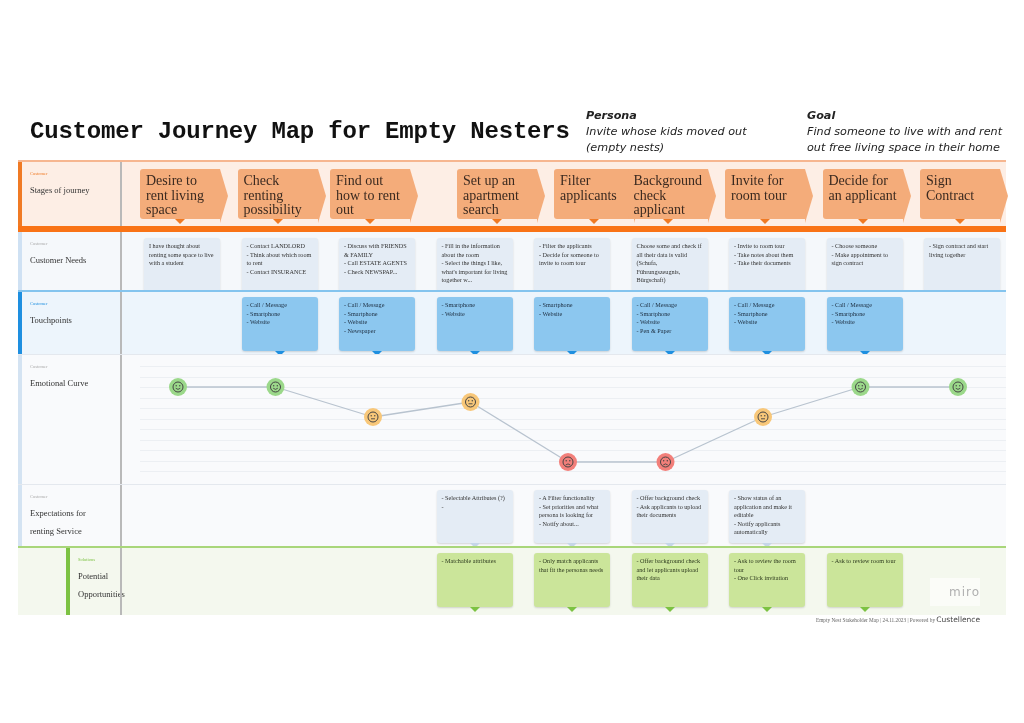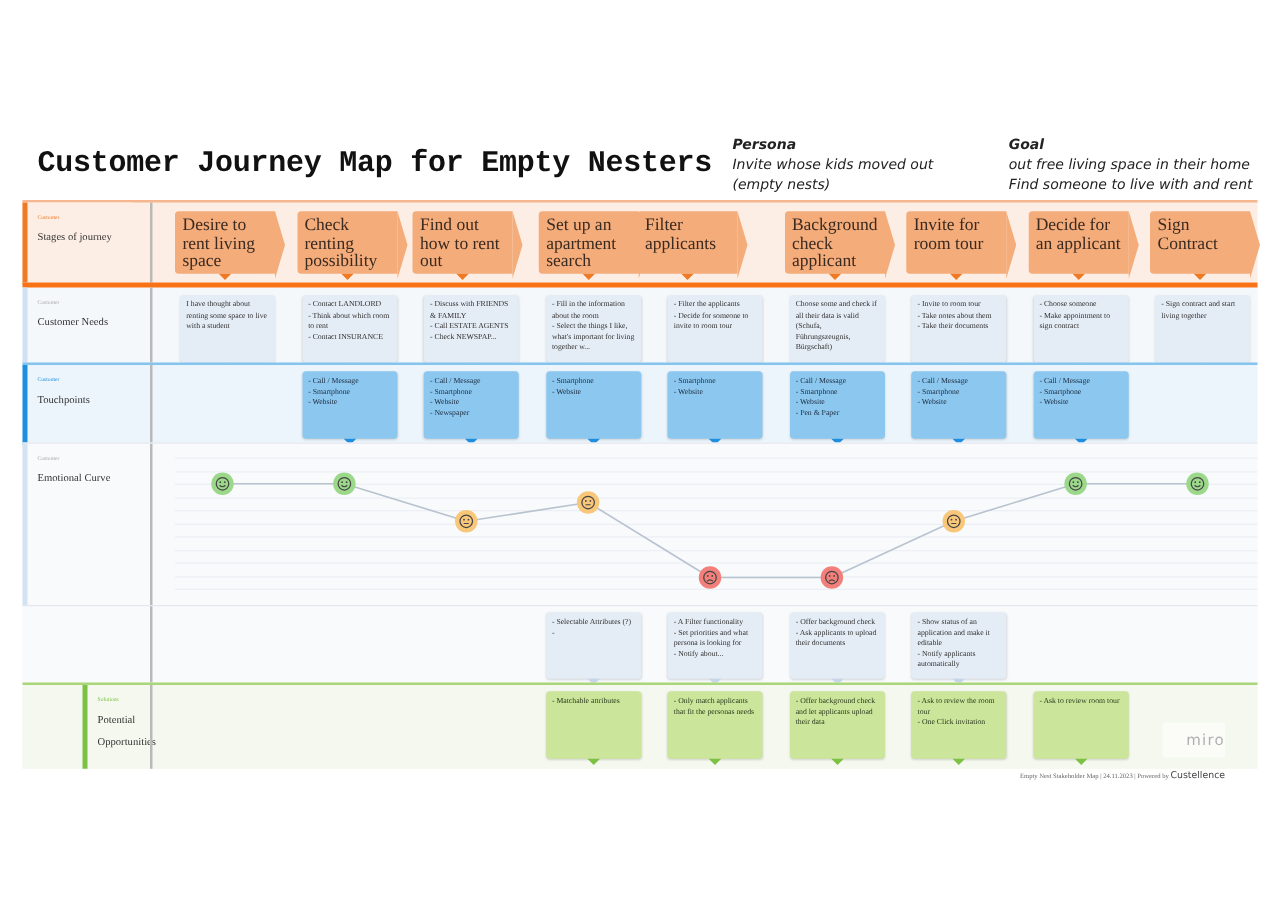--- a/index.html
+++ b/index.html
@@ -13,21 +13,21 @@
   .board { position: absolute; left: 18px; top: 160px; width: 988px; height: 453px; }
   .lane { position: absolute; left: 0; width: 988px; }
   .lane-label { position: absolute; left: 0; top: 0; bottom: 0; width: 88px; border-left: 4px solid; box-sizing: border-box; padding: 9px 0 0 8px; }
   .lane-label .cat { font-size: 4.5px; display: block; margin-bottom: 3px; }
   .lane-label .name { font-size: 8.5px; line-height: 11px; color: #333; }
   .divider { position: absolute; left: 102px; top: 0; bottom: 0; width: 2px; background: #b9b9b9; }
 
   #lane-stages { top: 0; height: 66px; background: #fdeee5; border-top: 2px solid #f6b690; }
   #lane-stages .lane-label { border-color: #f07a24; background: #fdeee5; }
   #lane-stages .lane-label .cat { color: #f07a24; }
-  #lane-needs { top: 66px; height: 64px; background: #f5f8fb; border-top: 4px solid #f97316; }
+  #lane-needs { top: 66px; height: 64px; background: #f5f8fb; border-top: 6px solid #f97316; }
   #lane-needs .lane-label { border-color: #cfe1f3; }
   #lane-needs .lane-label .cat { color: #aaa; }
   #lane-touch { top: 130px; height: 64px; background: #edf5fc; border-top: 2px solid #84c4ee; }
   #lane-touch .lane-label { border-color: #1e8fe0; }
   #lane-touch .lane-label .cat { color: #1e8fe0; }
   #lane-emotion { top: 194px; height: 130px; background: #f9fafc; border-top: 1px solid #e4e8ee; }
   #lane-emotion .lane-label { border-color: #d4e3f2; }
   #lane-emotion .lane-label .cat { color: #aaa; }
   #lane-expect { top: 324px; height: 62px; background: #f9fafc; border-top: 1px solid #e4e8ee; }
   #lane-expect .lane-label { border-color: #d4e3f2; }
@@ -63,37 +63,37 @@
 
 <div class="title">Customer Journey Map for Empty Nesters</div>
 
 <div class="meta-block" id="persona">
   <div class="h">Persona</div>
   <div>Invite whose kids moved out</div>
   <div>(empty nests)</div>
 </div>
 <div class="meta-block" id="goal">
   <div class="h">Goal</div>
+  <div>Find someone to live with and rent</div>
   <div>out free living space in their home</div>
-  <div>Find someone to live with and rent</div>
 </div>
 
 <div class="board">
   <div class="lane" id="lane-stages">
     <div class="lane-label">
       <span class="cat">Customer</span>
       <span class="name">Stages of journey</span>
     </div>
     <div class="divider"></div>
     <div class="cells">
         <div class="stage" style="left: 122px;"><span>Desire to rent living space</span><span class="pin"></span></div>
         <div class="stage" style="left: 219.5px; font-family: Liberation Serif, serif;"><span>Check renting possibility</span><span class="pin"></span></div>
         <div class="stage" style="left: 312px;"><span>Find out how to rent out</span><span class="pin"></span></div>
-        <div class="stage" style="left: 413px;"><span>Set up an apartment search</span><span class="pin"></span></div>
-        <div class="stage" style="left: 492px;"><span>Filter applicants</span><span class="pin"></span></div>
+        <div class="stage" style="left: 439px;"><span>Set up an apartment search</span><span class="pin"></span></div>
+        <div class="stage" style="left: 536px;"><span>Filter applicants</span><span class="pin"></span></div>
         <div class="stage" style="left: 609.5px;"><span>Background check applicant</span><span class="pin"></span></div>
         <div class="stage" style="left: 707px;"><span>Invite for room tour</span><span class="pin"></span></div>
         <div class="stage" style="left: 804.5px;"><span>Decide for an applicant</span><span class="pin"></span></div>
         <div class="stage" style="left: 902px;"><span>Sign Contract</span><span class="pin"></span></div>
       </div>
   </div>
 
   <div class="lane" id="lane-needs">
     <div class="lane-label">
       <span class="cat">Customer</span>
@@ -241,20 +241,24 @@
           <circle cx="940" cy="32" r="9" fill="#9bd88a"></circle>
           <circle cx="940" cy="32" r="5" fill="none" stroke="#444" stroke-width="1"></circle>
           <circle cx="938.2" cy="30.7" r="0.7" fill="#444"></circle>
           <circle cx="941.8" cy="30.7" r="0.7" fill="#444"></circle>
           <path d="M937.7,33.2 Q940,35.6 942.3,33.2" fill="none" stroke="#444" stroke-width="0.9"></path>
         </g>
       </svg>
   </div>
 
   <div class="lane" id="lane-expect">
+    <div class="lane-label">
+      <span class="cat">Customer</span>
+      <span class="name">Expectations for renting Service</span>
+    </div>
     <div class="divider"></div>
     <div class="cells">
         <div class="card expect" style="left: 418.5px;"><span>- Selectable Attributes (?)
 -</span><span class="pin"></span></div>
         <div class="card expect" style="left: 516px;"><span>- A Filter functionality
 - Set priorities and what persona is looking for
 - Notify about...</span><span class="pin"></span></div>
         <div class="card expect" style="left: 613.5px;"><span>- Offer background check
 - Ask applicants to upload their documents</span><span class="pin"></span></div>
         <div class="card expect" style="left: 711px;"><span>- Show status of an application and make it editable

